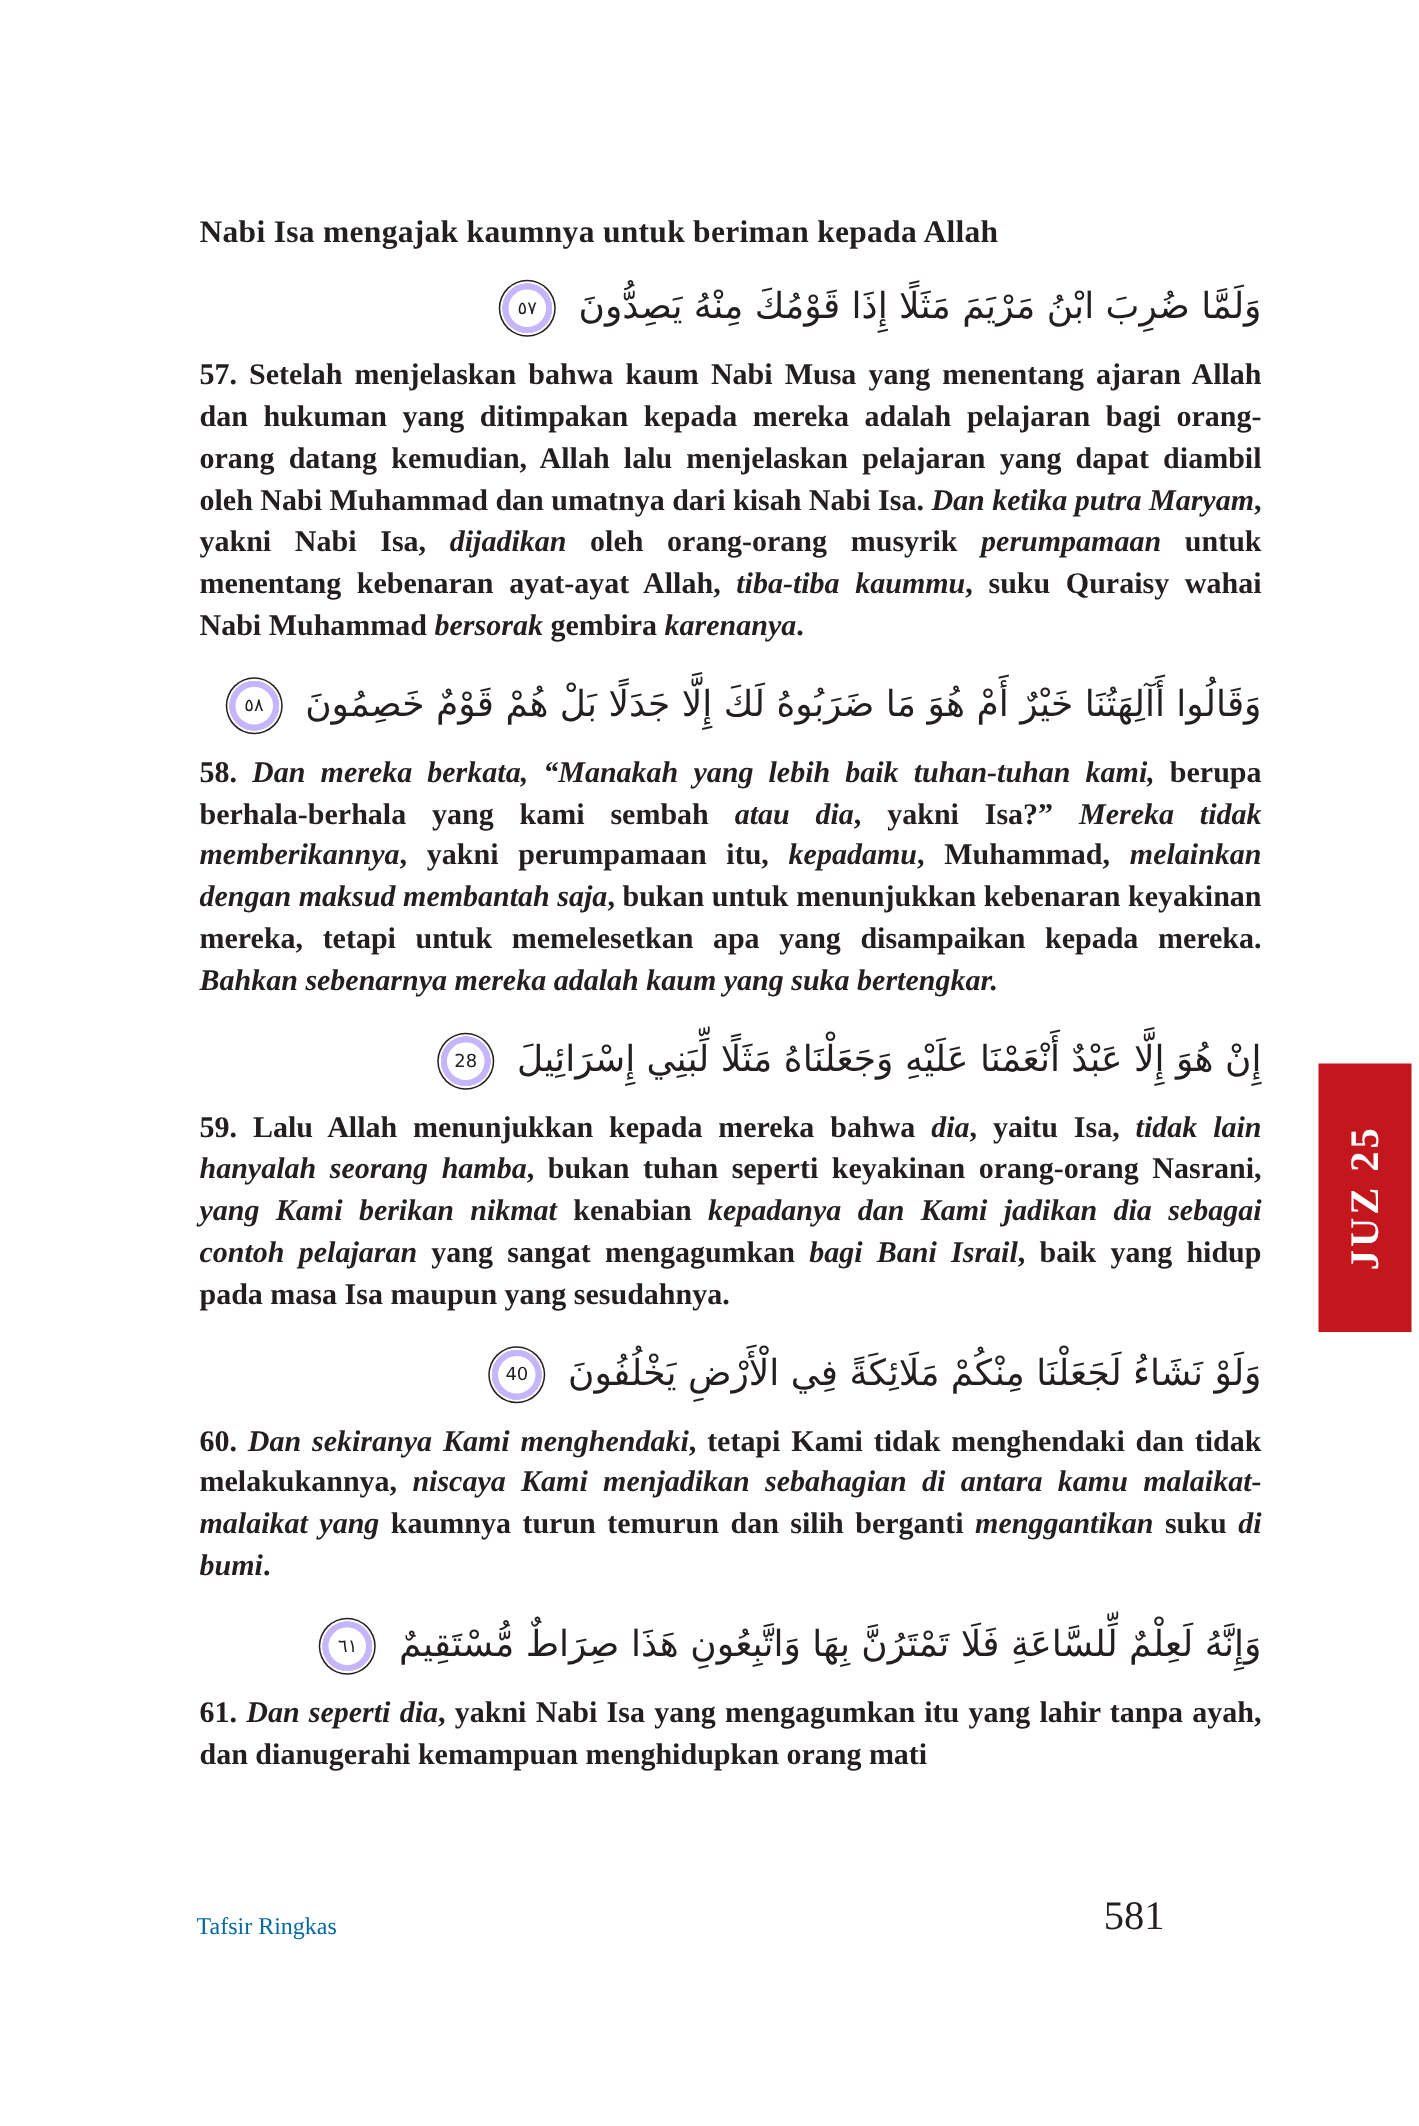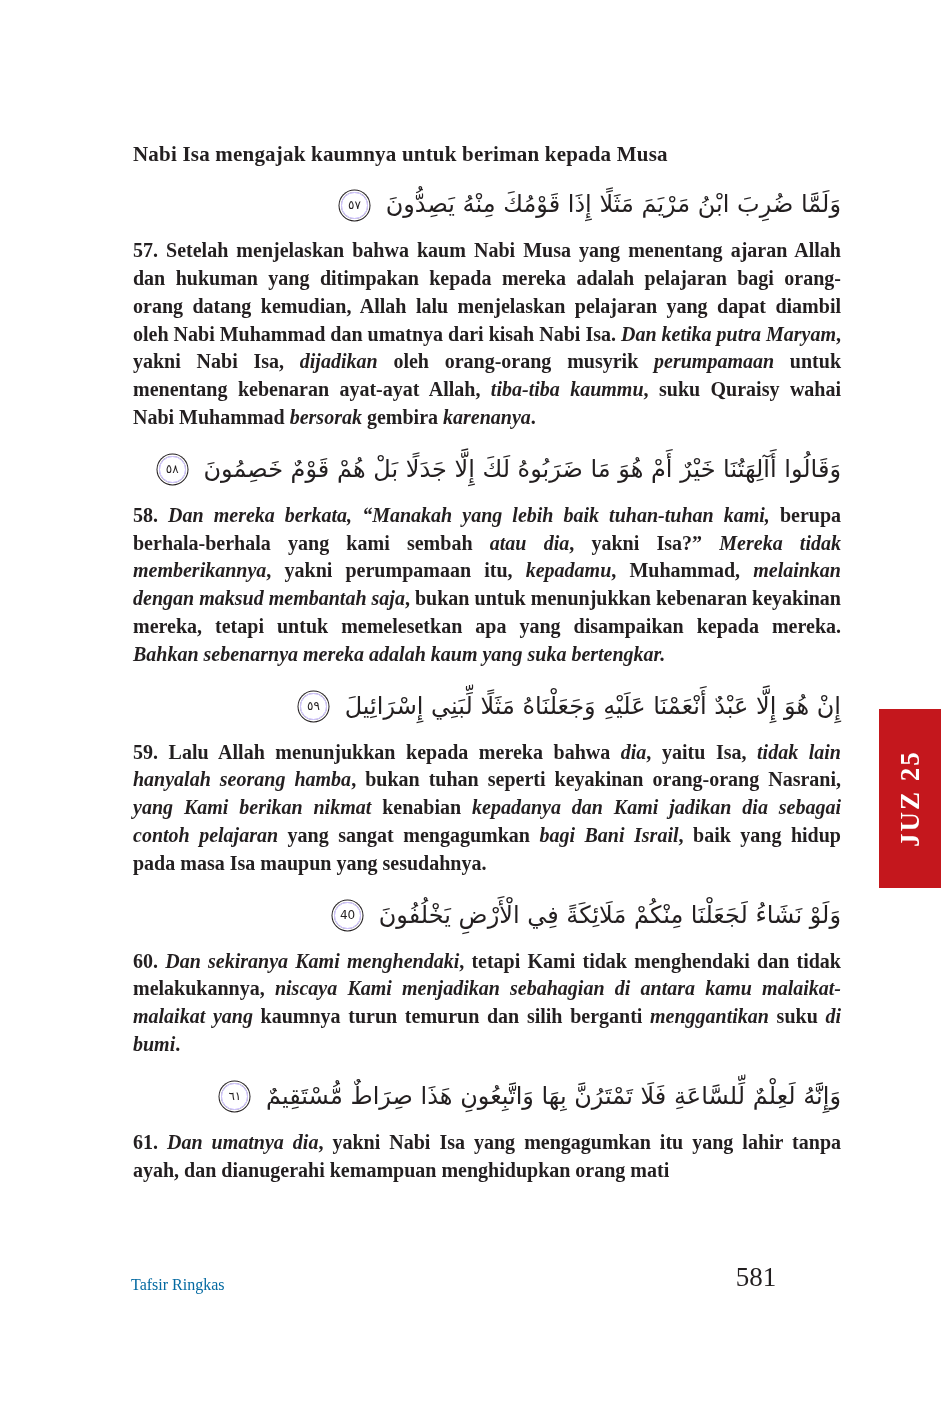--- a/index.html
+++ b/index.html
@@ -26,21 +26,21 @@
     font-family:"DejaVu Sans", sans-serif;
     font-size:24px;
     line-height:58px;
     margin:8px 0 2px 0;
     color:#231f20;
     white-space:normal;
   }
   .verse-marker {
     display:inline-block;
     width:25px; height:25px; line-height:25px;
-    border:1px solid #c4b5fd;
+    border:4px solid #c4b5fd;
     border-radius:50%;
     box-shadow:0 0 0 1.5px #ffffff, 0 0 0 2.5px #231f20;
     text-align:center;
     font-size:12px;
     font-family:"DejaVu Sans", sans-serif;
     vertical-align:middle;
     margin:0 10px 0 2px;
   }
 
   .para {
@@ -77,32 +77,32 @@
     text-align:center;
     font-size:27px; color:#231f20;
   }
 </style>
 </head>
 <body style="color: rgb(35, 31, 32);">
 
 <div class="page">
 
   <div class="content">
-    <h1 class="heading">Nabi Isa mengajak kaumnya untuk beriman kepada Musa</h1>
+    <h1 class="heading">Nabi Isa mengajak kaumnya untuk beriman kepada Allah</h1>
     <div>
         <div class="arabic" dir="rtl"><span>وَلَمَّا ضُرِبَ ابْنُ مَرْيَمَ مَثَلًا إِذَا قَوْمُكَ مِنْهُ يَصِدُّونَ</span> <span class="verse-marker">٥٧</span></div>
         <p class="para"><span>57. Setelah menjelaskan bahwa kaum Nabi Musa yang menentang ajaran Allah dan hukuman yang ditimpakan kepada mereka adalah pelajaran bagi orang-orang datang kemudian, Allah lalu menjelaskan pelajaran yang dapat diambil oleh Nabi Muhammad dan umatnya dari kisah Nabi Isa. </span><em>Dan ketika putra Maryam</em><span>, yakni Nabi Isa, </span><em>dijadikan</em><span> oleh orang-orang musyrik </span><em>perumpamaan</em><span> untuk menentang kebenaran ayat-ayat Allah, </span><em>tiba-tiba kaummu</em><span>, suku Quraisy wahai Nabi Muhammad </span><em>bersorak</em><span> gembira </span><em>karenanya</em><span>.</span></p>
         <div class="arabic" dir="rtl"><span>وَقَالُوا أَآلِهَتُنَا خَيْرٌ أَمْ هُوَ مَا ضَرَبُوهُ لَكَ إِلَّا جَدَلًا بَلْ هُمْ قَوْمٌ خَصِمُونَ</span> <span class="verse-marker">٥٨</span></div>
         <p class="para"><span>58. </span><em>Dan mereka berkata, “Manakah yang lebih baik tuhan-tuhan kami,</em><span> berupa berhala-berhala yang kami sembah </span><em>atau dia</em><span>, yakni Isa?” </span><em>Mereka tidak memberikannya</em><span>, yakni perumpamaan itu, </span><em>kepadamu</em><span>, Muhammad, </span><em>melainkan dengan maksud membantah saja</em><span>, bukan untuk menunjukkan kebenaran keyakinan mereka, tetapi untuk memelesetkan apa yang disampaikan kepada mereka. </span><em>Bahkan sebenarnya mereka adalah kaum yang suka bertengkar.</em></p>
-        <div class="arabic" dir="rtl"><span>إِنْ هُوَ إِلَّا عَبْدٌ أَنْعَمْنَا عَلَيْهِ وَجَعَلْنَاهُ مَثَلًا لِّبَنِي إِسْرَائِيلَ</span> <span class="verse-marker">٥٩</span></div>
+        <div class="arabic" dir="rtl"><span>إِنْ هُوَ إِلَّا عَبْدٌ أَنْعَمْنَا عَلَيْهِ وَجَعَلْنَاهُ مَثَلًا لِّبَنِي إِسْرَائِيلَ</span> <span class="verse-marker">28</span></div>
         <p class="para"><span>59. Lalu Allah menunjukkan kepada mereka bahwa </span><em>dia</em><span>, yaitu Isa, </span><em>tidak lain hanyalah seorang hamba</em><span>, bukan tuhan seperti keyakinan orang-orang Nasrani, </span><em>yang Kami berikan nikmat</em><span> kenabian </span><em>kepadanya dan Kami jadikan dia sebagai contoh pelajaran</em><span> yang sangat mengagumkan </span><em>bagi Bani Israil</em><span>, baik yang hidup pada masa Isa maupun yang sesudahnya.</span></p>
         <div class="arabic" dir="rtl"><span>وَلَوْ نَشَاءُ لَجَعَلْنَا مِنْكُمْ مَلَائِكَةً فِي الْأَرْضِ يَخْلُفُونَ</span> <span class="verse-marker">40</span></div>
         <p class="para"><span>60. </span><em>Dan sekiranya Kami menghendaki</em><span>, tetapi Kami tidak menghendaki dan tidak melakukannya, </span><em>niscaya Kami menjadikan sebahagian di antara kamu malaikat-malaikat yang</em><span> kaumnya turun temurun dan silih berganti </span><em>menggantikan</em><span> suku </span><em>di bumi</em><span>.</span></p>
         <div class="arabic" dir="rtl"><span>وَإِنَّهُ لَعِلْمٌ لِّلسَّاعَةِ فَلَا تَمْتَرُنَّ بِهَا وَاتَّبِعُونِ هَذَا صِرَاطٌ مُّسْتَقِيمٌ</span> <span class="verse-marker">٦١</span></div>
-        <p class="para"><span>61. </span><em>Dan umatnya dia</em><span>, yakni Nabi Isa yang mengagumkan itu yang lahir tanpa ayah, dan dianugerahi kemampuan menghidupkan orang mati</span></p>
+        <p class="para"><span>61. </span><em>Dan seperti dia</em><span>, yakni Nabi Isa yang mengagumkan itu yang lahir tanpa ayah, dan dianugerahi kemampuan menghidupkan orang mati</span></p>
       </div>
   </div>
 
   <div class="juz-tab" style="background: rgb(196, 23, 29);">
     <span>JUZ 25</span>
   </div>
 
   <div class="footer-left">Tafsir Ringkas</div>
 
   <div class="footer-right">581</div>

